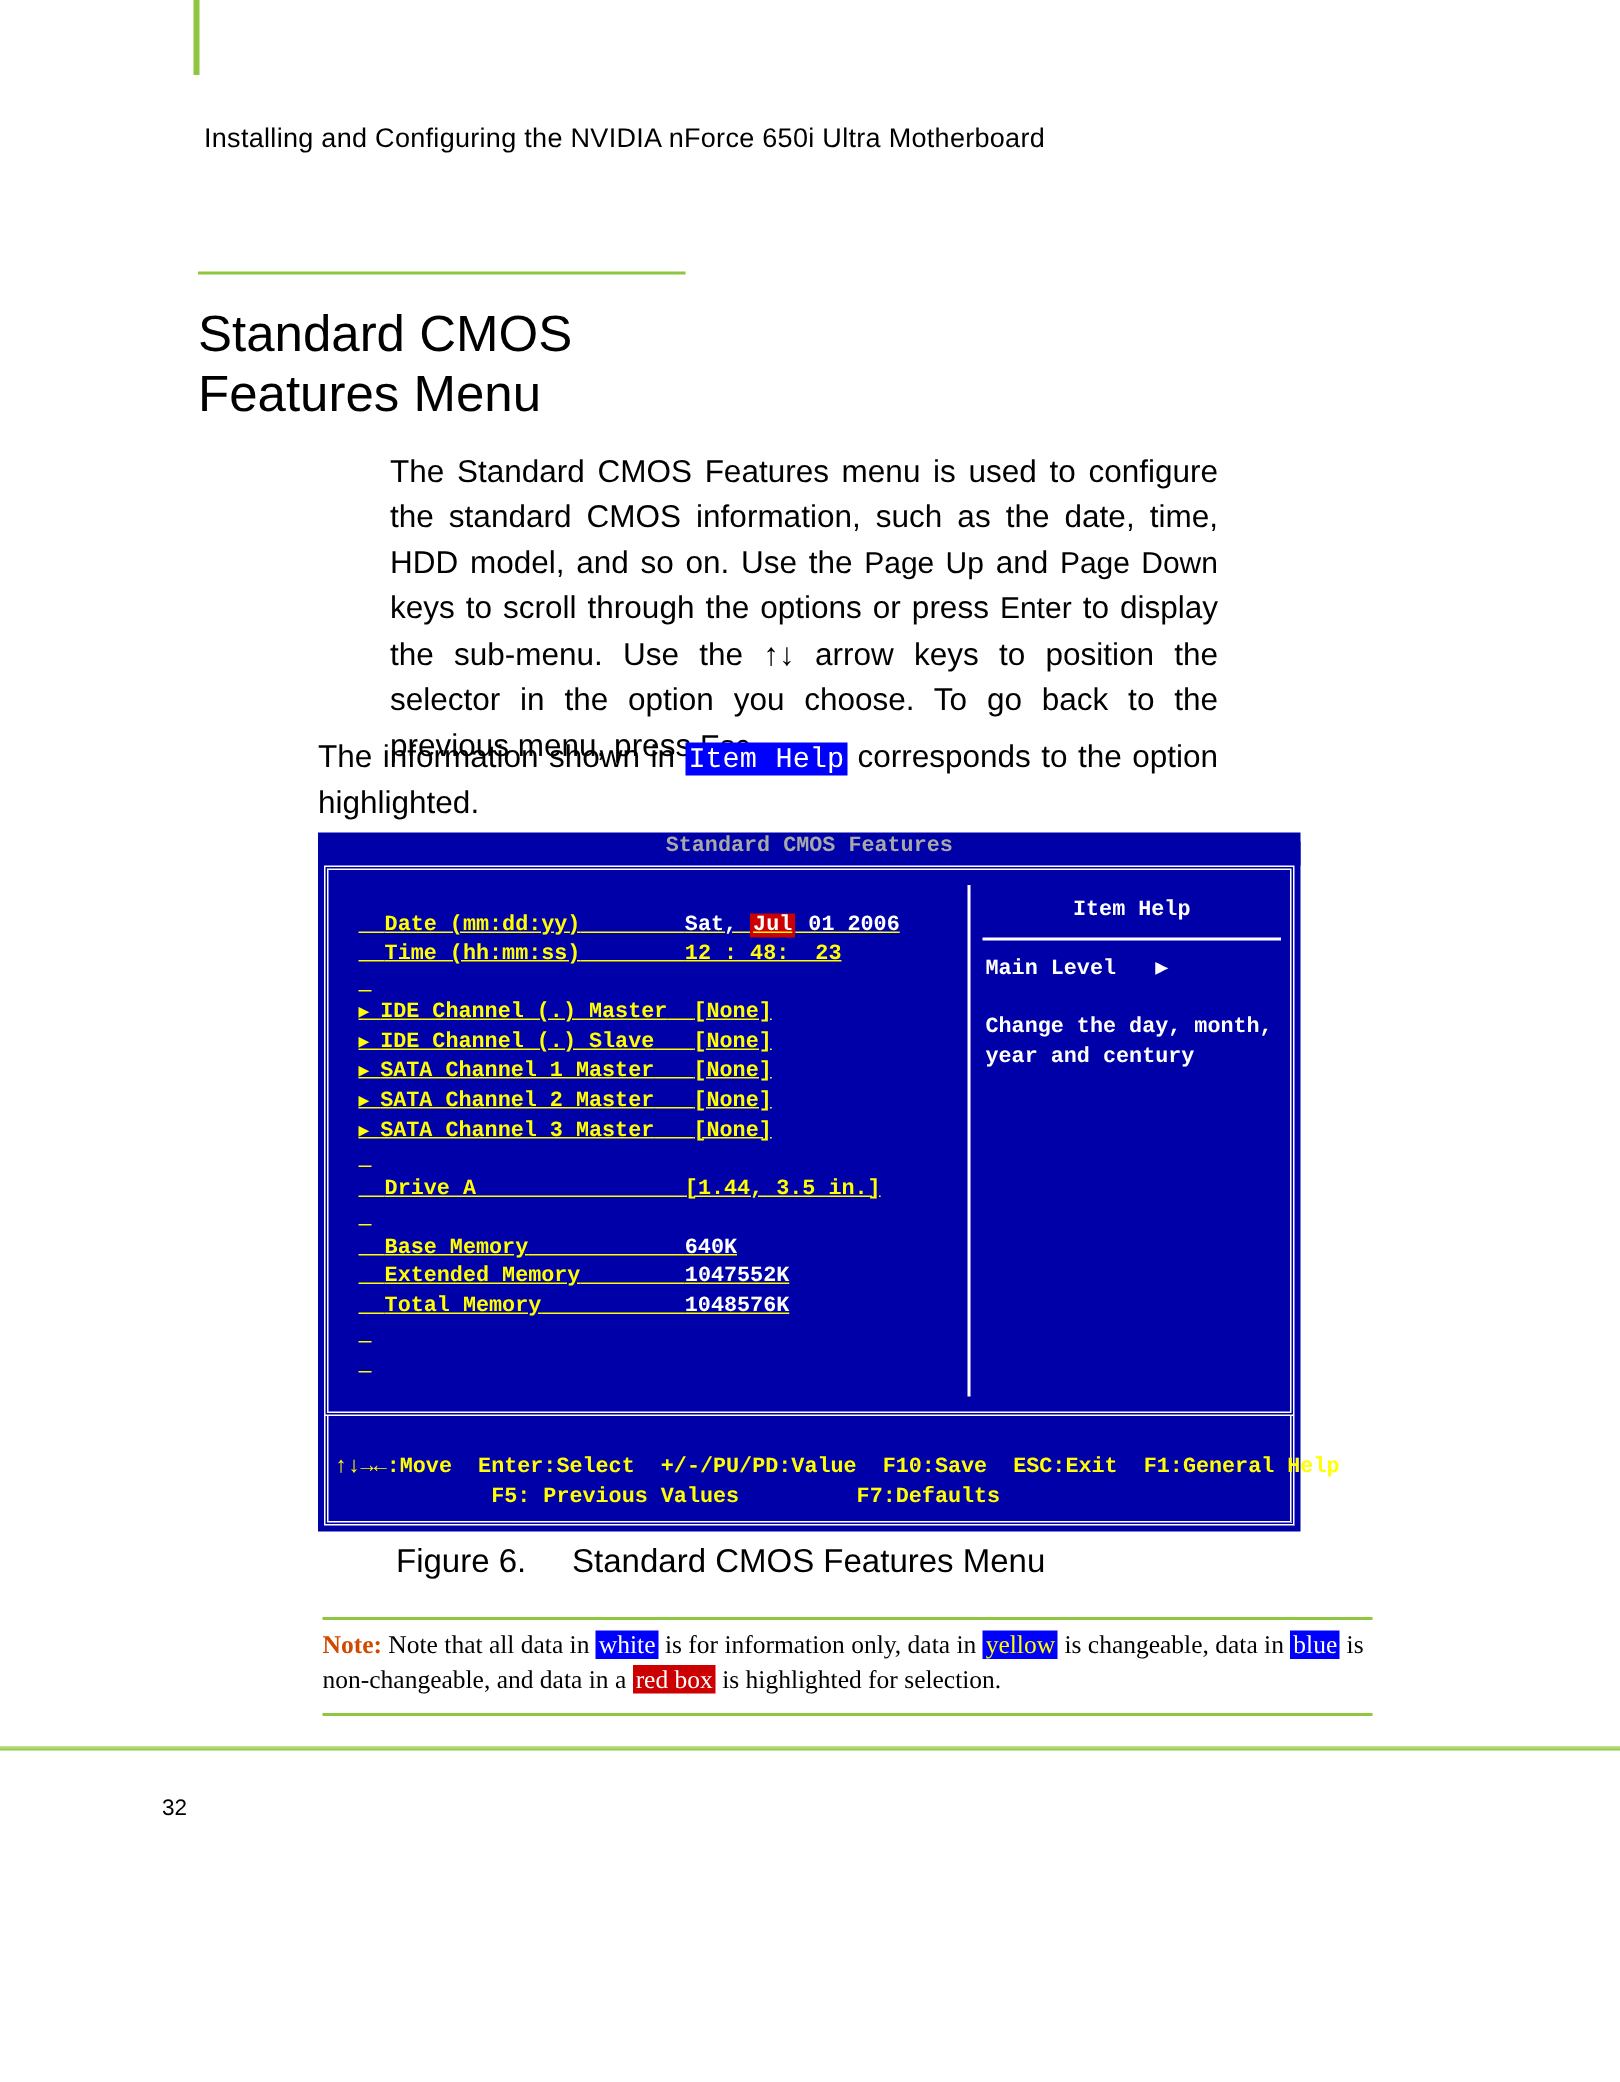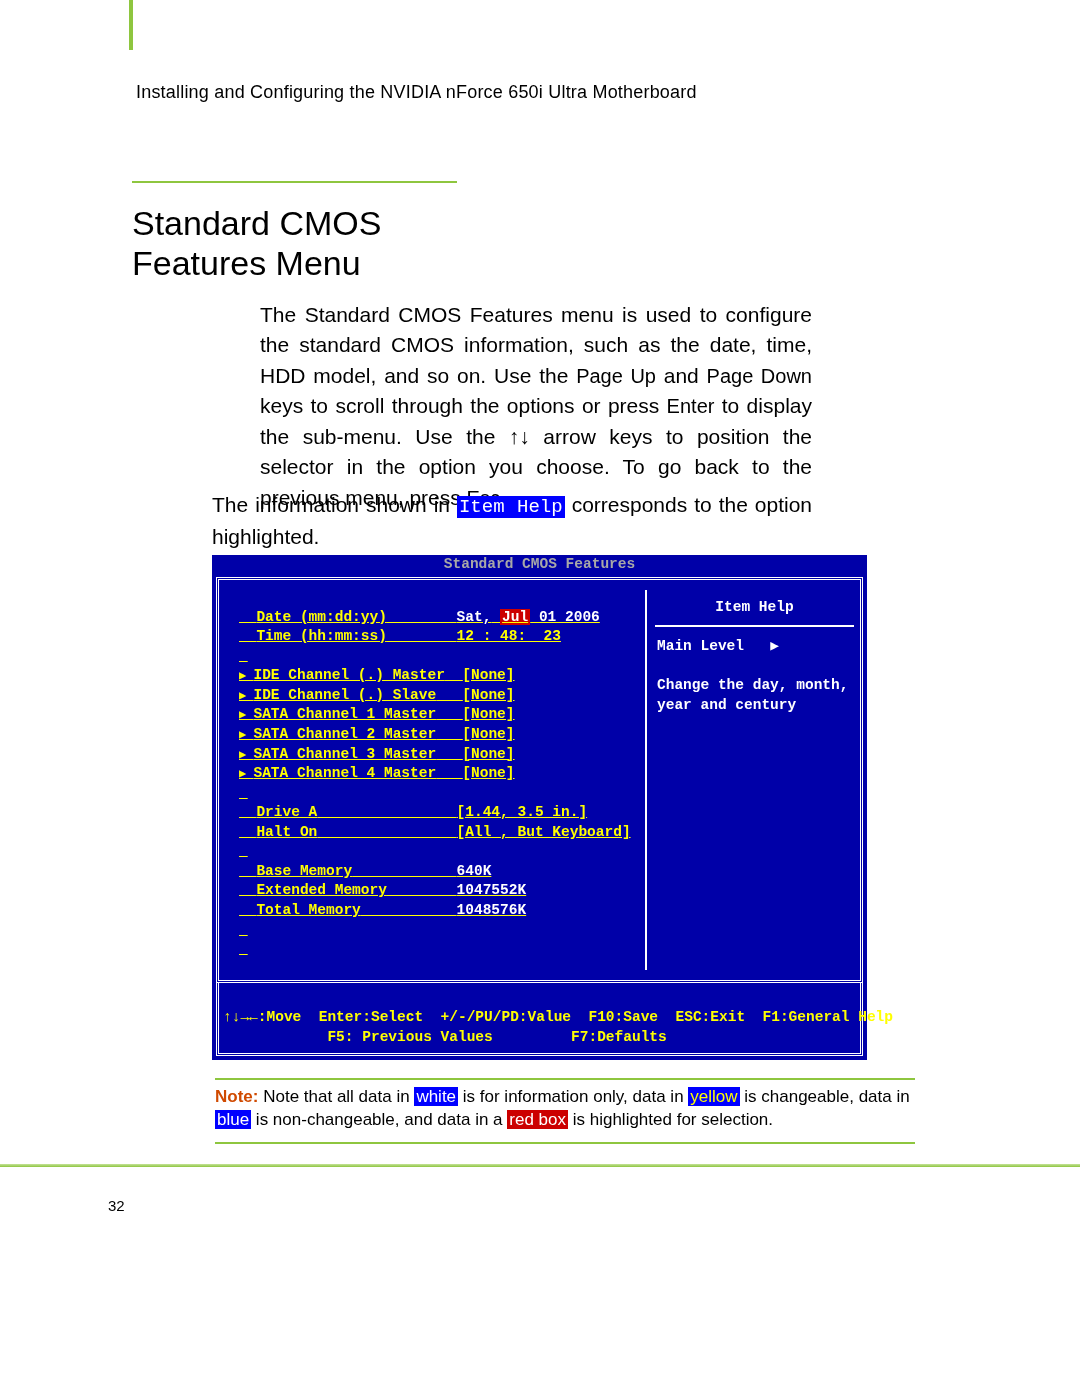--- a/index.html
+++ b/index.html
@@ -149,20 +149,21 @@
   .note-block {
     position: absolute;
     left: 215px;
     top: 1078px;
     width: 700px;
     border-top: 2px solid #8ec63f;
     border-bottom: 2px solid #8ec63f;
     padding: 6px 0 10px 0;
     font-size: 17px;
     line-height: 1.35;
+    font-family: Liberation Serif, serif;
   }
   .note-label {
     color: #d04a00;
     font-weight: bold;
   }
   .bottom-band {
     position: absolute;
     left: 0;
     top: 1164px;
     width: 1080px;
@@ -199,24 +200,22 @@
     <div class="bios-inner">
       <div class="bios-left">
 <div class="bios-row"><span class="placeholder">  </span><span>Date (mm:dd:yy)</span>        <span class="val-white">Sat,</span> <span class="sel-red">Jul</span><span class="val-white"> 01 2006</span></div>
 <div class="bios-row"><span class="placeholder">  </span><span>Time (hh:mm:ss)</span>        <span class="val-yellow">12 : 48:  23</span></div>
 <div class="bios-row">&nbsp;</div>
 <div class="bios-row"><span class="arrow">▶ </span><span>IDE Channel (.) Master</span>  <span class="val-yellow">[None]</span></div>
 <div class="bios-row"><span class="arrow">▶ </span><span>IDE Channel (.) Slave</span>   <span class="val-yellow">[None]</span></div>
 <div class="bios-row"><span class="arrow">▶ </span><span>SATA Channel 1 Master</span>   <span class="val-yellow">[None]</span></div>
 <div class="bios-row"><span class="arrow">▶ </span><span>SATA Channel 2 Master</span>   <span class="val-yellow">[None]</span></div>
 <div class="bios-row"><span class="arrow">▶ </span><span>SATA Channel 3 Master</span>   <span class="val-yellow">[None]</span></div>
-<div class="bios-row"><span class="arrow">▶ </span><span>SATA Channel 4 Master</span>   <span class="val-yellow">[None]</span></div>
 <div class="bios-row">&nbsp;</div>
 <div class="bios-row"><span class="placeholder">  </span><span>Drive A</span>                <span class="val-yellow">[1.44, 3.5 in.]</span></div>
-<div class="bios-row"><span class="placeholder">  </span><span>Halt On</span>                <span class="val-yellow">[All , But Keyboard]</span></div>
 <div class="bios-row">&nbsp;</div>
 <div class="bios-row"><span class="placeholder">  </span><span>Base Memory</span>            <span class="val-white">640K</span></div>
 <div class="bios-row"><span class="placeholder">  </span><span>Extended Memory</span>        <span class="val-white">1047552K</span></div>
 <div class="bios-row"><span class="placeholder">  </span><span>Total Memory</span>           <span class="val-white">1048576K</span></div>
 <div class="bios-row">&nbsp;</div>
 <div class="bios-row">&nbsp;</div>
       </div>
       <div class="bios-right">
         <div class="help-strip">Item Help</div>
         <div class="help-body">
@@ -224,20 +223,23 @@
           <div class="bios-row">&nbsp;</div>
           <div style="white-space:normal;">Change the day, month, year and century</div>
         </div>
       </div>
     </div>
     <div class="bios-footer">
 <span>↑↓→←:Move  Enter:Select  +/-/PU/PD:Value  F10:Save  ESC:Exit  F1:General Help</span>
 <span>            F5: Previous Values         F7:Defaults</span></div>
   </div>
 
+  <div class="figure-caption">
+    <span>Figure 6.</span>&nbsp;&nbsp;&nbsp;&nbsp;&nbsp;<span>Standard CMOS Features Menu</span>
+  </div>
 
   <div class="note-block">
     <span class="note-label">Note:</span><span> Note that all data in </span><span class="hl-blue-white">white</span><span> is for information only, data in </span><span class="hl-blue-yellow">yellow</span><span> is changeable, data in </span><span class="hl-blue-white">blue</span><span> is non-changeable, and data in a </span><span class="hl-red-white">red box</span><span> is highlighted for selection.</span>
   </div>
 
   <div class="bottom-band"></div>
 
   <div class="page-number">32</div>
 </div>
 

